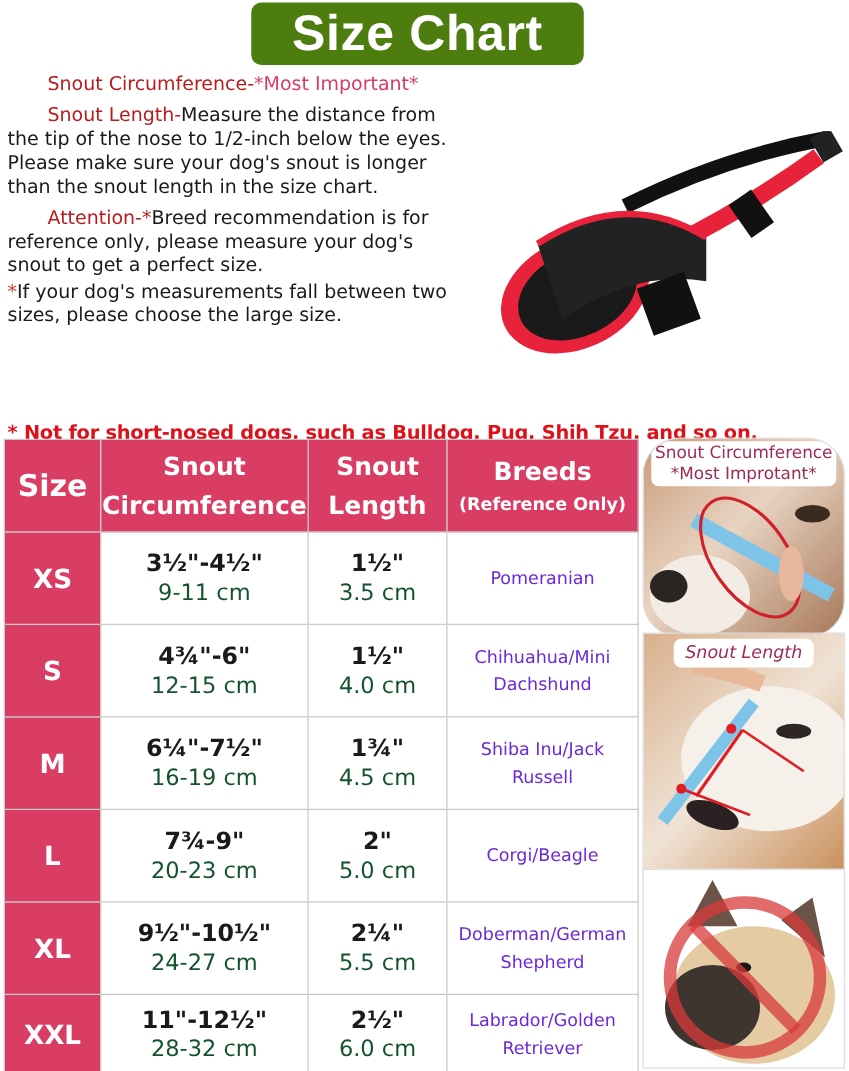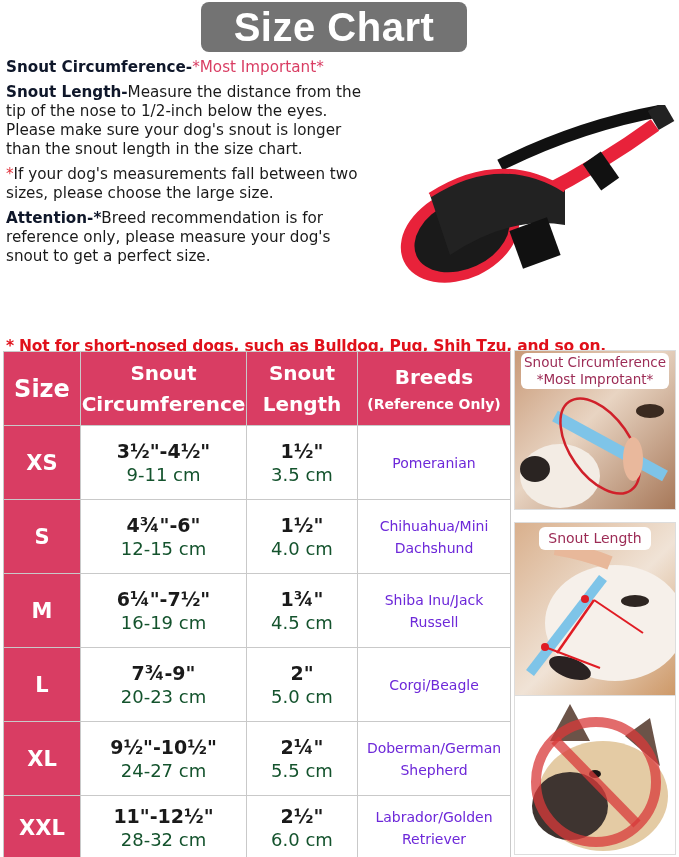--- a/index.html
+++ b/index.html
@@ -1,31 +1,31 @@
 <!DOCTYPE html>
 <html><head>
 <meta charset="utf-8">
 <style>
   * { box-sizing: border-box; margin: 0; padding: 0; }
   html, body { width: 679px; height: 857px; background: #ffffff; overflow: hidden; }
   body { position: relative; font-family: "DejaVu Sans", "Liberation Sans", sans-serif; color: #1a1a1a; }
 
   .title-badge {
     position: absolute; left: 201px; top: 2px; width: 266px; height: 50px;
-    background: #737373; border-radius: 8px;
+    background: #4d7c0f; border-radius: 8px;
     display: flex; align-items: center; justify-content: center;
   }
   .title-badge span {
     font-family: "Liberation Sans", sans-serif; font-weight: bold;
     font-size: 40px; color: #ffffff; letter-spacing: 0.5px;
   }
 
   .notes { position: absolute; left: 6px; top: 58px; width: 400px; font-size: 15.2px; line-height: 19px; }
   .note-block { margin-bottom: 6px; }
-  .hl { color: #0f172a; font-weight: bold; }
+  .hl { color: #b91c1c; font-weight: normal; margin-left: 32px; }
   .hl-normal { color: #d93d63; }
   .red-star { color: #e0303a; }
   .warn { position: absolute; left: 6px; top: 321px; font-size: 15.5px; font-weight: bold; color: #e0101a; white-space: nowrap; letter-spacing: -0.2px; margin-top: 16px; }
 
   
   .muzzle { position: absolute; left: 390px; top: 105px; width: 290px; height: 180px; }
 
   
   .size-table {
     position: absolute; left: 3px; top: 351px; width: 507px;
@@ -38,22 +38,22 @@
   .size-table th.size-h { font-size: 24px; }
   .size-table td { height: 74px; background: #fff; }
   .size-table td.size-cell { background: #d93d63; color: #fff; font-weight: bold; font-size: 21px; }
   .in { display: block; font-weight: bold; font-size: 19px; line-height: 24px; }
   .cm { display: block; font-size: 18px; line-height: 24px; color: #14532d; }
   .breed { font-size: 14px; line-height: 22px; color: #6d28d9; }
   .size-table tr.last td { height: 64px; }
 
   
   .photo { position: absolute; left: 514px; width: 162px; border: 1px solid #ddd; overflow: hidden; }
-  .photo1 { top: 350px; height: 160px; background: linear-gradient(135deg, #c99a78 0%, #e8d4c2 45%, #a77859 100%); }
-  .photo2 { top: 522px; height: 198px; background: linear-gradient(135deg, #d9b08d 0%, #f0e3d6 50%, #c88d57 100%); }
+  .photo1 { top: 350px; height: 160px; background: linear-gradient(135deg, #c99a78 0%, #e8d4c2 45%, #a77859 100%); border-radius: 30px; }
+  .photo2 { top: 506px; height: 198px; background: linear-gradient(135deg, #d9b08d 0%, #f0e3d6 50%, #c88d57 100%); font-style: italic; }
   .photo3 { top: 695px; height: 160px; background: #ffffff; }
   .photo-label {
     position: absolute; left: 6px; right: 6px; top: 2px; background: #fff; border-radius: 6px;
     color: #9c2b55; font-size: 13.5px; text-align: center; line-height: 17px; padding: 1px 0;
   }
   .photo2 .photo-label { left: 24px; right: 24px; top: 4px; font-size: 14px; padding: 3px 0; }
 </style>
 </head>
 <body>
 
@@ -61,25 +61,25 @@
   <span>Size Chart</span>
 </div>
 
 <div class="notes">
   <div class="note-block">
     <span class="hl">Snout Circumference-</span><span class="hl-normal">*Most Important*</span><br>
   </div>
   <div class="note-block" style="width:370px">
     <span class="hl">Snout Length-</span><span>Measure the distance from the tip of the nose to 1/2-inch below the eyes. Please make sure your dog's snout is longer than the snout length in the size chart.</span>
   </div>
+  <div class="note-block" style="width:365px;margin-bottom:2px">
+    <span class="hl">Attention-*</span><span>Breed recommendation is for reference only, please measure your dog's snout to get a perfect size.</span>
+  </div>
   <div class="note-block" style="width:365px">
     <span class="red-star">*</span><span>If your dog's measurements fall between two sizes, please choose the large size.</span>
-  </div>
-  <div class="note-block" style="width:365px;margin-bottom:2px">
-    <span class="hl">Attention-*</span><span>Breed recommendation is for reference only, please measure your dog's snout to get a perfect size.</span>
   </div>
 </div>
 
 <div class="warn">* Not for short-nosed dogs, such as Bulldog, Pug, Shih Tzu, and so on.</div>
 
 <svg class="muzzle" viewBox="0 0 290 180">
   <path d="M110 60 Q190 20 275 5" stroke="#111" stroke-width="12" fill="none"></path>
   <path d="M150 90 Q210 60 265 20" stroke="#e8223a" stroke-width="14" fill="none"></path>
   <rect x="200" y="50" width="22" height="32" fill="#111" transform="rotate(-35 211 66)"></rect>
   <rect x="262" y="0" width="18" height="22" fill="#222" transform="rotate(-30 271 11)"></rect>

